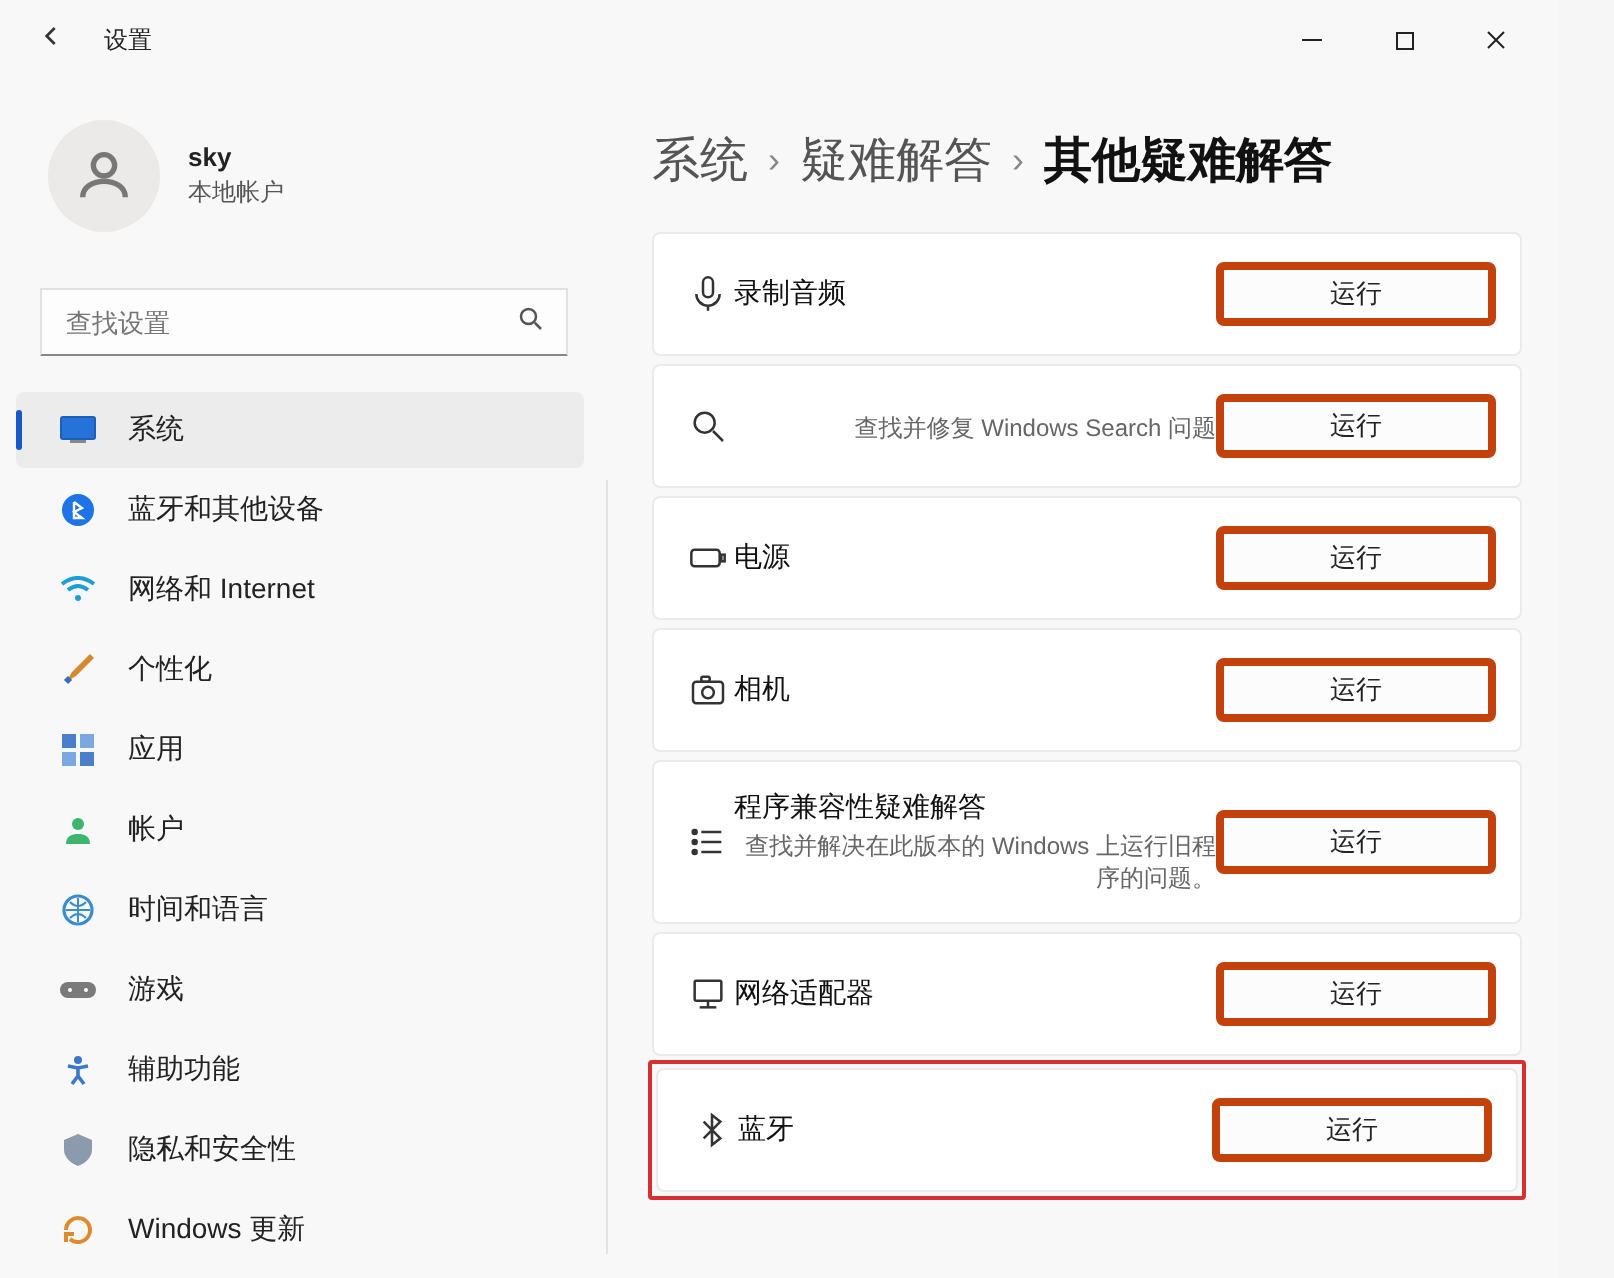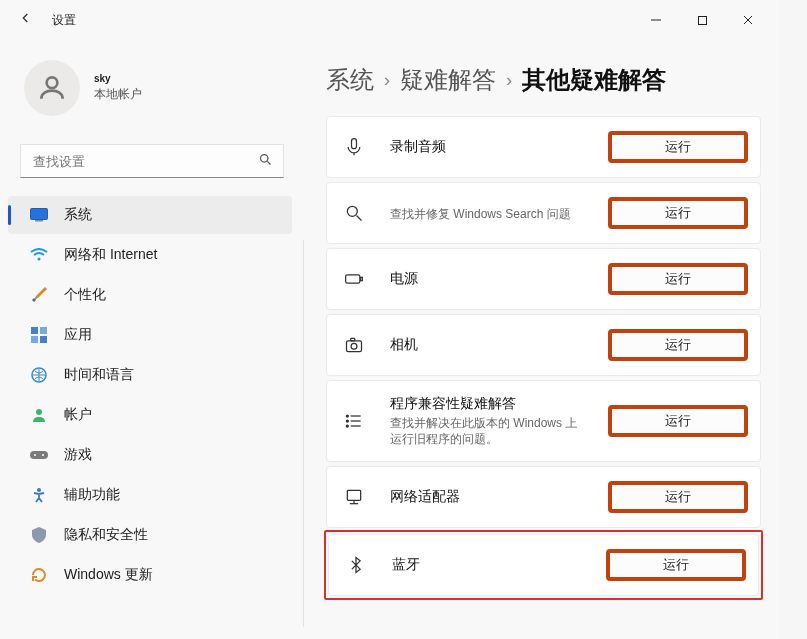--- a/index.html
+++ b/index.html
@@ -44,21 +44,21 @@
   .profile {
     display: flex; align-items: center; gap: 14px;
     padding: 6px 20px 20px 24px;
   }
   .avatar {
     width: 56px; height: 56px; border-radius: 50%;
     background: #eceae8;
     display: flex; align-items: center; justify-content: center;
   }
   .avatar svg { width: 32px; height: 32px; stroke: #777; fill: none; stroke-width: 2; }
-  .profile-name { font-size: 10px; font-weight: 600; color: #222; }
+  .profile-name { font-size: 13px; font-weight: 600; color: #222; }
   .profile-sub { font-size: 12px; color: #555; margin-top: 2px; }
   .searchbox {
     margin: 8px 20px 18px 20px;
     height: 34px;
     background: #fdfdfd;
     border: 1px solid #e2e2e2;
     border-bottom: 1px solid #888;
     border-radius: 0;
     display: flex; align-items: center;
     padding: 0 10px 0 12px;
@@ -109,32 +109,32 @@
   .bc-link { color: #555; cursor: pointer; white-space: nowrap; }
   .bc-sep { color: #888; font-size: 18px; }
   .bc-current { font-weight: 600; color: #111; white-space: nowrap; }
   .cards { display: flex; flex-direction: column; gap: 4px; }
   .card {
     background: #fff;
     border: 1px solid #eaeaea;
     border-radius: 4px;
     display: flex; align-items: center;
     padding: 14px 12px 14px 14px;
-    gap: 23px;
+    gap: 0;
     min-height: 58px;
   }
   .card-icon {
     width: 26px; height: 26px;
     display: flex; align-items: center; justify-content: center;
     color: #333;
   }
   .card-icon svg { width: 20px; height: 20px; stroke: #333; fill: none; stroke-width: 1.5; }
   .card-body { flex: 1; min-width: 0; }
   .card-title { font-size: 14px; color: #111; }
-  .card-sub { font-size: 12px; color: #666; margin-top: 2px; line-height: 1.35; }
+  .card-sub { font-size: 12px; color: #666; margin-top: 2px; line-height: 1.35; text-align: right; }
   .run-btn {
     min-width: 140px; height: 32px;
     background: #fcfcfc;
     border: 4px solid #c2410c;
     border-radius: 4px;
     font-size: 13px; color: #222;
     display: flex; align-items: center; justify-content: center;
     cursor: pointer;
     font-family: inherit;
   }
@@ -210,20 +210,29 @@
           <span class="nav-icon">
               <svg width="18" height="14" viewBox="0 0 18 14">
                 <rect x="0.5" y="0.5" width="17" height="11" rx="1" fill="#2672d9" stroke="#1b5fb8"></rect>
                 <rect x="5" y="12" width="8" height="1.5" fill="#888"></rect>
               </svg>
             </span>
           <span>系统</span>
         </div>
         <div class="nav-item">
           <span class="nav-icon">
+              <svg width="16" height="16" viewBox="0 0 16 16">
+                <circle cx="8" cy="8" r="8" fill="#1e73e8"></circle>
+                <path d="M6 4l4 3-4 2 4 3-4 0V4" fill="none" stroke="#fff" stroke-width="1.2"></path>
+              </svg>
+            </span>
+          <span>蓝牙和其他设备</span>
+        </div>
+        <div class="nav-item">
+          <span class="nav-icon">
               <svg width="18" height="14" viewBox="0 0 18 14">
                 <path d="M1 4 Q9 -2 17 4" fill="none" stroke="#1e9ed9" stroke-width="2"></path>
                 <path d="M4 7 Q9 3 14 7" fill="none" stroke="#1e9ed9" stroke-width="2"></path>
                 <circle cx="9" cy="11" r="1.5" fill="#1e9ed9"></circle>
               </svg>
             </span>
           <span>网络和 Internet</span>
         </div>
         <div class="nav-item">
           <span class="nav-icon">
@@ -241,34 +250,34 @@
                 <rect x="9" y="0" width="7" height="7" fill="#7aa8e0"></rect>
                 <rect x="0" y="9" width="7" height="7" fill="#7aa8e0"></rect>
                 <rect x="9" y="9" width="7" height="7" fill="#4a7fc9"></rect>
               </svg>
             </span>
           <span>应用</span>
         </div>
         <div class="nav-item">
           <span class="nav-icon">
               <svg width="16" height="16" viewBox="0 0 16 16">
+                <circle cx="8" cy="5" r="3" fill="#3db56d"></circle>
+                <path d="M2 15c0-4 3-5 6-5s6 1 6 5" fill="#3db56d"></path>
+              </svg>
+            </span>
+          <span>帐户</span>
+        </div>
+        <div class="nav-item">
+          <span class="nav-icon">
+              <svg width="16" height="16" viewBox="0 0 16 16">
                 <circle cx="8" cy="8" r="7" fill="none" stroke="#3a8ccc" stroke-width="1.6"></circle>
                 <path d="M8 2v12M2 8h12M4 4 Q8 8 12 4 M4 12 Q8 8 12 12" fill="none" stroke="#3a8ccc" stroke-width="1"></path>
               </svg>
             </span>
           <span>时间和语言</span>
-        </div>
-        <div class="nav-item">
-          <span class="nav-icon">
-              <svg width="16" height="16" viewBox="0 0 16 16">
-                <circle cx="8" cy="5" r="3" fill="#3db56d"></circle>
-                <path d="M2 15c0-4 3-5 6-5s6 1 6 5" fill="#3db56d"></path>
-              </svg>
-            </span>
-          <span>帐户</span>
         </div>
         <div class="nav-item">
           <span class="nav-icon">
               <svg width="18" height="12" viewBox="0 0 18 12">
                 <rect x="0" y="2" width="18" height="8" rx="4" fill="#7a7a7a"></rect>
                 <circle cx="5" cy="6" r="1" fill="#fff"></circle>
                 <circle cx="13" cy="6" r="1" fill="#fff"></circle>
               </svg>
             </span>
           <span>游戏</span>

